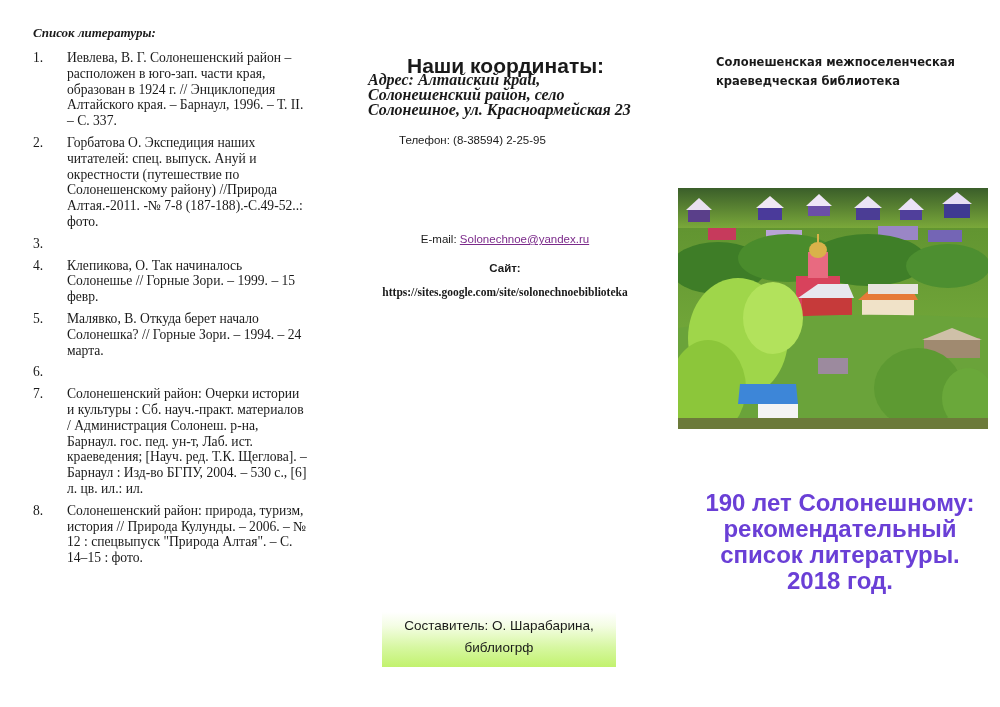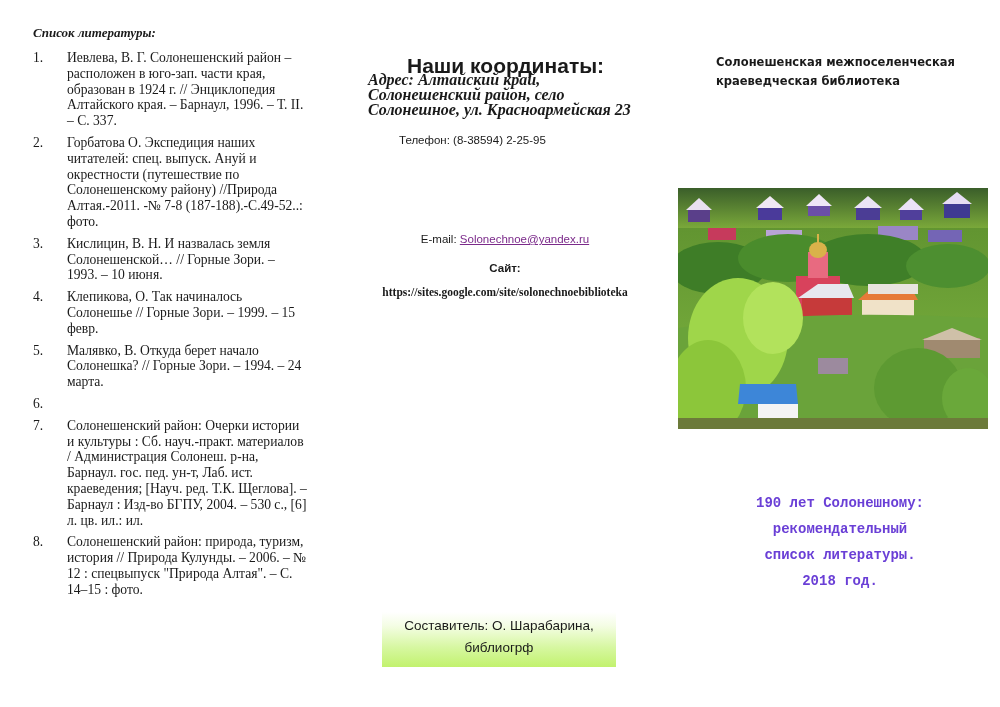--- a/index.html
+++ b/index.html
@@ -19,38 +19,37 @@
   .email-row { position:absolute; left:340px; top:233px; width:330px; text-align:center; font-family:"Liberation Sans", sans-serif; font-size:11.5px; }
   .email-link { color:#7b2a8a; text-decoration:underline; }
   .site-label { position:absolute; left:340px; top:262px; width:330px; text-align:center; font-family:"Liberation Sans", sans-serif; font-weight:bold; font-size:11.5px; }
   .site-url { position:absolute; left:340px; top:286px; width:330px; text-align:center; font-family:Liberation Serif, serif; font-weight:bold; font-size:11.5px; }
   .compiler-box { position:absolute; left:382px; top:612px; width:234px; height:55px; background:linear-gradient(to bottom, #ffffff 0%, #f4fde4 25%, #d6f7a0 65%, #c2f26e 100%); text-align:center; font-family:"Liberation Sans", sans-serif; font-size:13.5px; line-height:22px; padding-top:3px; box-sizing:border-box; }
 
   
   .library-name { position:absolute; left:716px; top:53px; width:320px; font-family:"DejaVu Sans", sans-serif; font-weight:bold; font-size:11.5px; line-height:19px; }
   .photo { position:absolute; left:678px; top:188px; width:310px; height:241px; overflow:hidden; }
   .photo svg { display:block; }
-  .cover-title { position:absolute; left:680px; top:490px; width:320px; text-align:center; font-family:Liberation Mono, monospace; font-weight:bold; font-size:14px; line-height:26px; color:#6a3fd6; }
+  .cover-title { position:absolute; left:680px; top:490px; width:320px; text-align:center; font-family:Liberation Sans, sans-serif; font-weight:bold; font-size:24px; line-height:26px; color:#6a3fd6; }
 </style>
 </head>
 <body>
 
 <div class="lit-title">Список литературы:</div>
 <ul class="lit-list">
   <li class="lit-item">
       <span class="lit-num">1.</span>
       <span class="lit-text">Иевлева, В. Г. Солонешенский район – расположен в юго-зап. части края, образован в 1924 г. // Энциклопедия Алтайского края. – Барнаул, 1996. – Т. II. – С. 337.</span>
     </li>
   <li class="lit-item">
       <span class="lit-num">2.</span>
       <span class="lit-text">Горбатова О. Экспедиция наших читателей: спец. выпуск. Ануй и окрестности (путешествие по Солонешенскому району) //Природа Алтая.-2011. -№ 7-8 (187-188).-С.49-52..: фото.</span>
     </li>
   <li class="lit-item">
       <span class="lit-num">3.</span>
-      <span class="lit-text">Кислицин, В. Н. И назвалась земля Солонешенской… // Горные Зори. – 1993. – 10 июня.</span>
     </li>
   <li class="lit-item">
       <span class="lit-num">4.</span>
       <span class="lit-text">Клепикова, О. Так начиналось Солонешье // Горные Зори. – 1999. – 15 февр.</span>
     </li>
   <li class="lit-item">
       <span class="lit-num">5.</span>
       <span class="lit-text">Малявко, В. Откуда берет начало Солонешка? // Горные Зори. – 1994. – 24 марта.</span>
     </li>
   <li class="lit-item">

